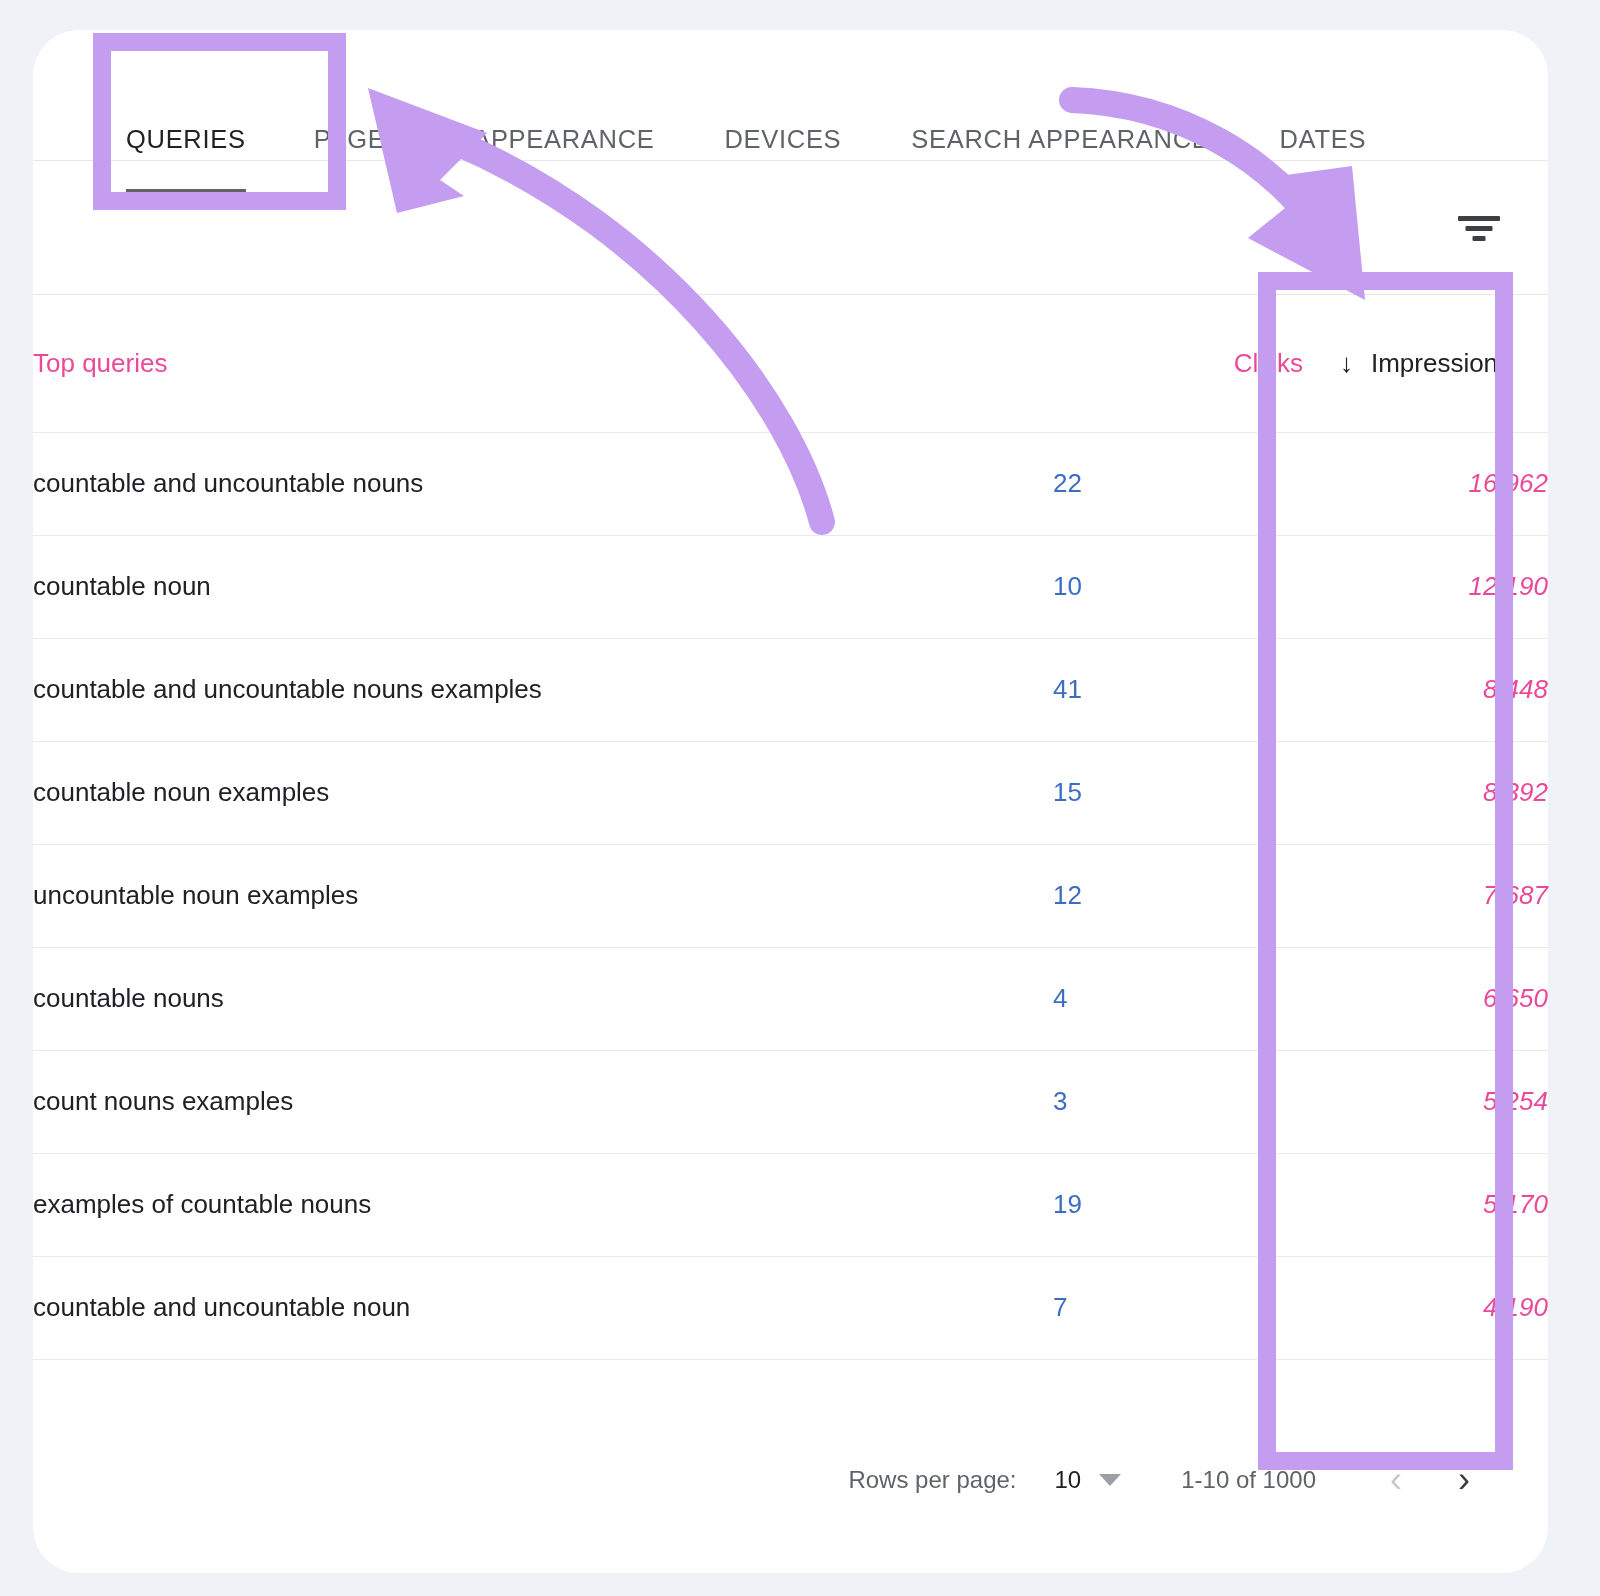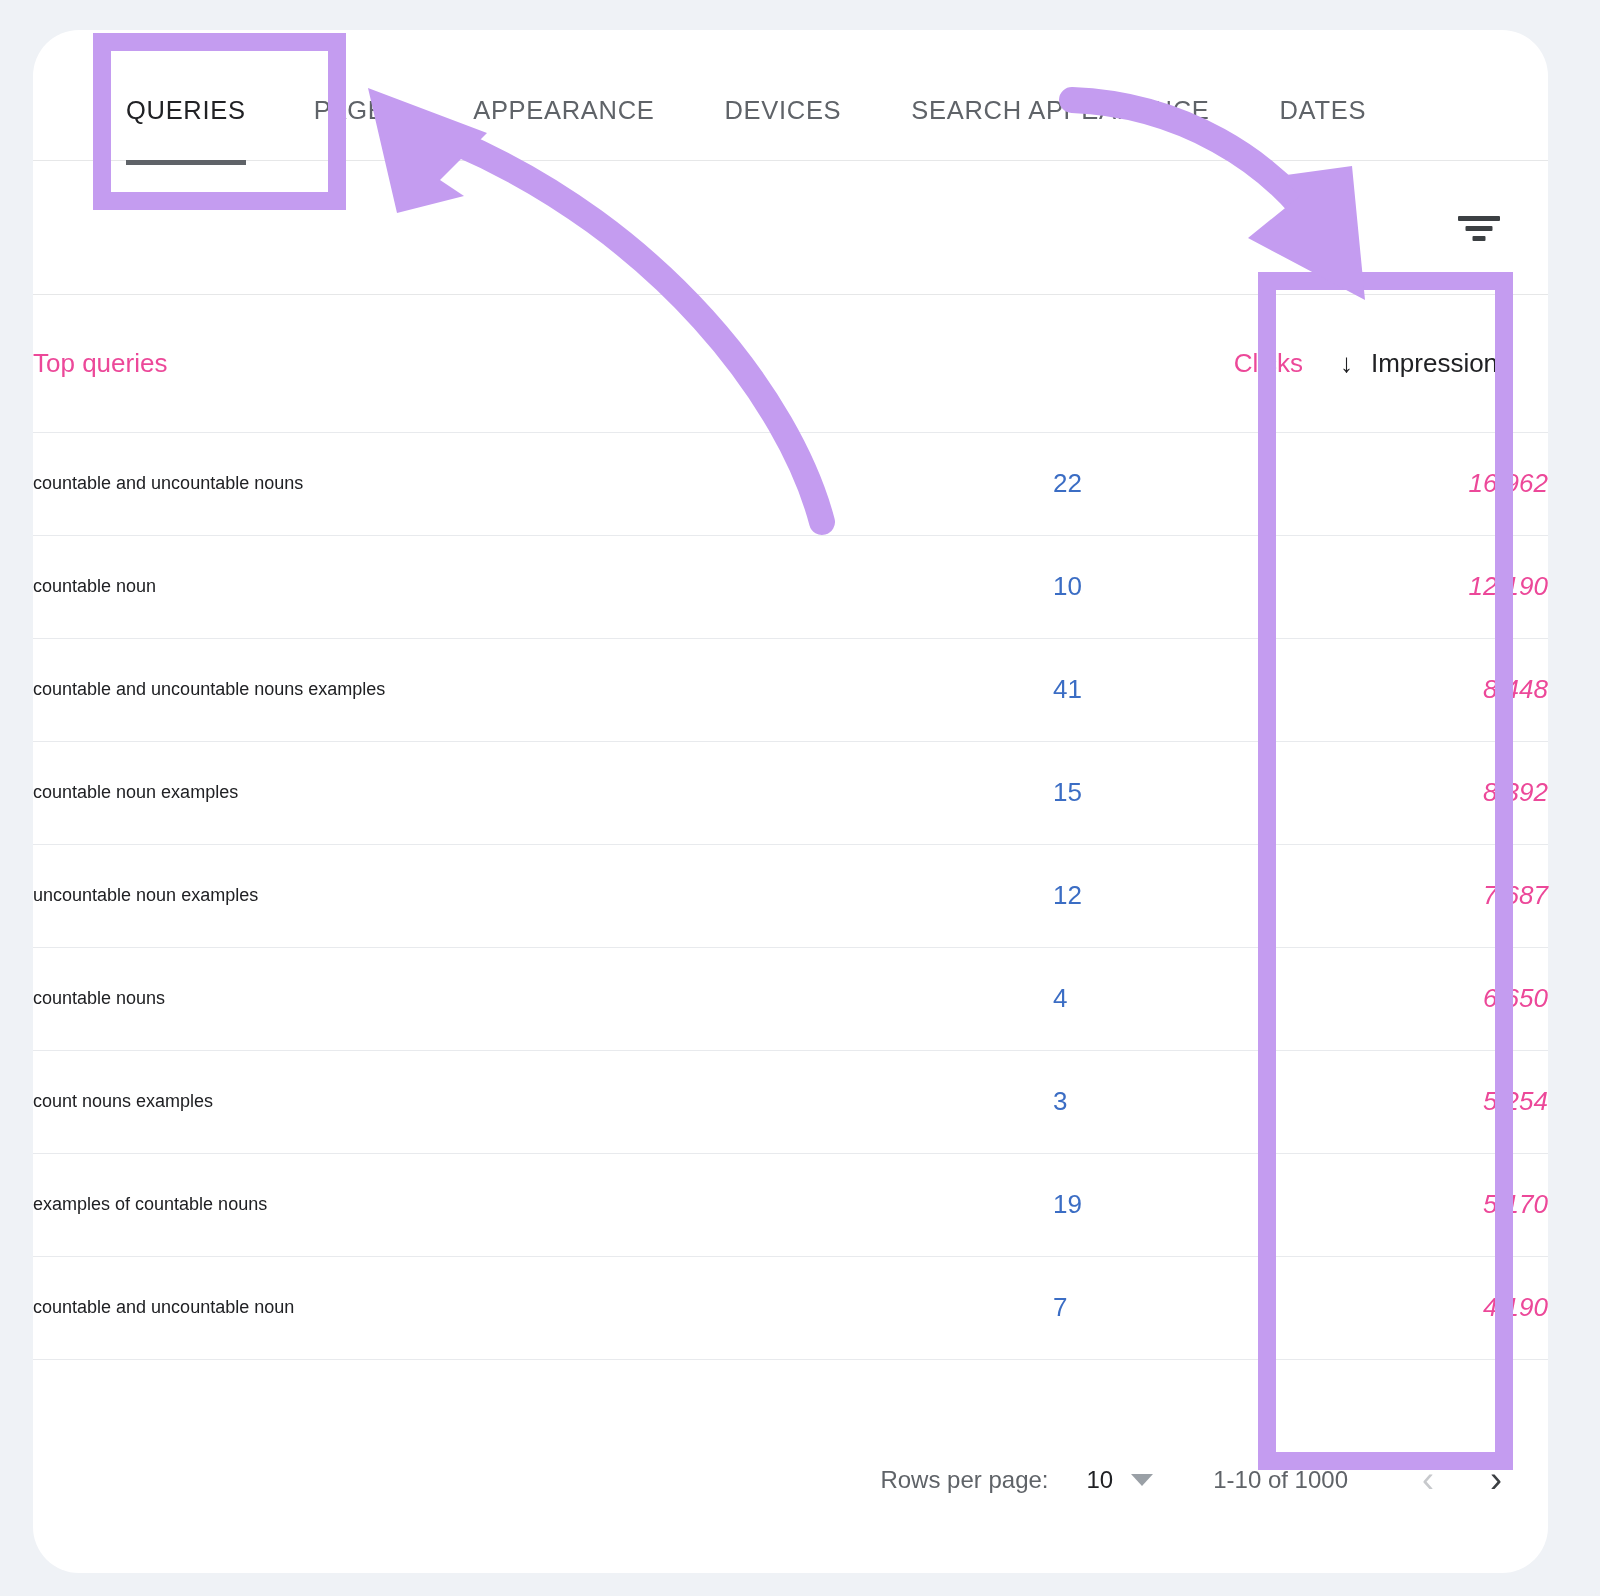--- a/index.html
+++ b/index.html
@@ -33,21 +33,21 @@
   .tabbar {
     position: absolute;
     left: 0;
     top: 0;
     width: 100%;
     height: 131px;
     border-bottom: 1px solid #e6e7e8;
     display: flex;
     align-items: flex-start;
     padding-left: 93px;
-    padding-top: 66px;
+    padding-top: 95px;
   }
 
   .tab {
     position: relative;
     font-size: 25.5px;
     letter-spacing: 0.7px;
     color: #5f6368;
     white-space: nowrap;
     margin-right: 70px;
     padding-bottom: 40px;
@@ -124,21 +124,21 @@
   .col-i { width: 245px; }
 
   .th-q { text-align: left;  padding-left: 50px; }
   .th-c { text-align: right; padding-right: 47px; }
   .th-i { padding-right: 33px; color: #202124 !important; }
   .sort-arrow { display: inline-block; margin-right: 18px; font-size: 26px; color: #202124; }
 
   .td-q {
     text-align: left;
     padding-left: 50px;
-    font-size: 18px;
+    font-size: 26px;
     color: #202124;
   }
   .td-c {
     padding-right: 47px;
     font-size: 26px;
     color: #3b6dc4;
   }
   .td-i {
     text-align: right;
     padding-right: 33px;
@@ -150,21 +150,21 @@
   
   .footer {
     position: absolute;
     left: 0;
     bottom: 58px;
     width: 100%;
     height: 70px;
     display: flex;
     align-items: center;
     justify-content: flex-end;
-    padding-right: 36px;
+    padding-right: 68px;
     font-size: 24px;
     color: #5f6368;
   }
   .rpp-label { margin-right: 38px; }
   .rpp-value { color: #202124; font-weight: 500; margin-right: 18px; }
   .caret {
     width: 0; height: 0;
     border-left: 11px solid transparent;
     border-right: 11px solid transparent;
     border-top: 12px solid #9aa0a6;

